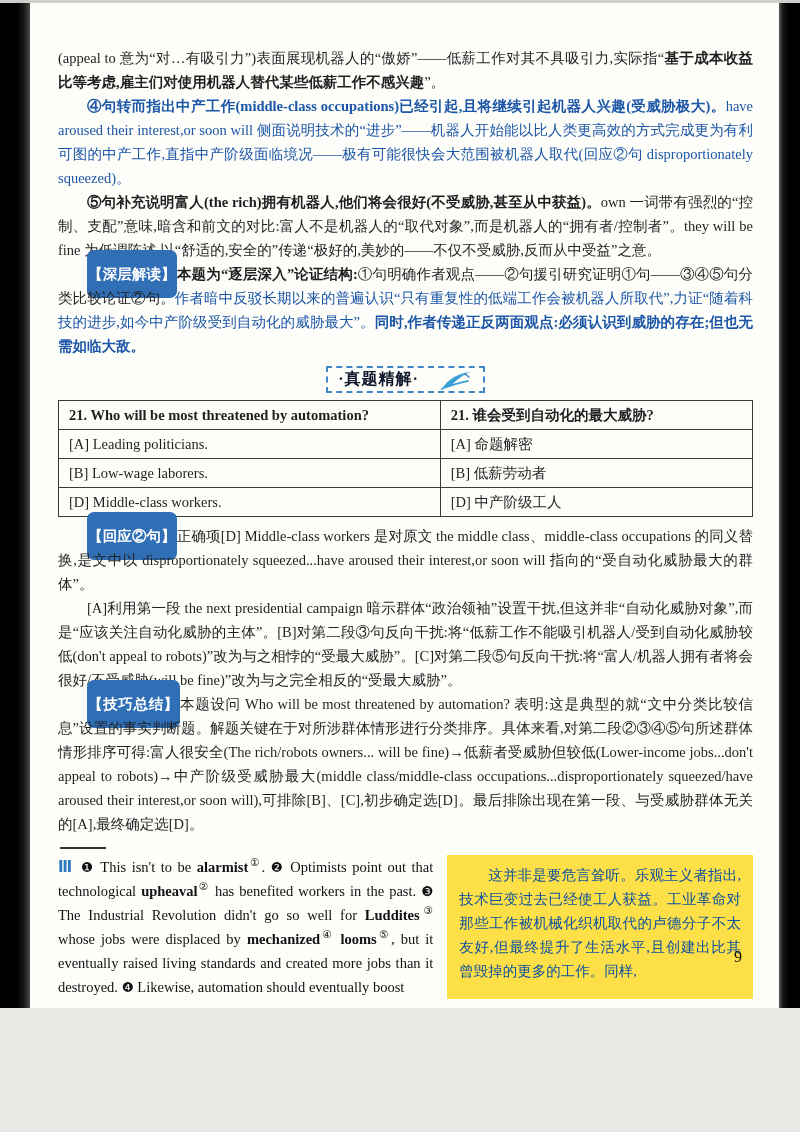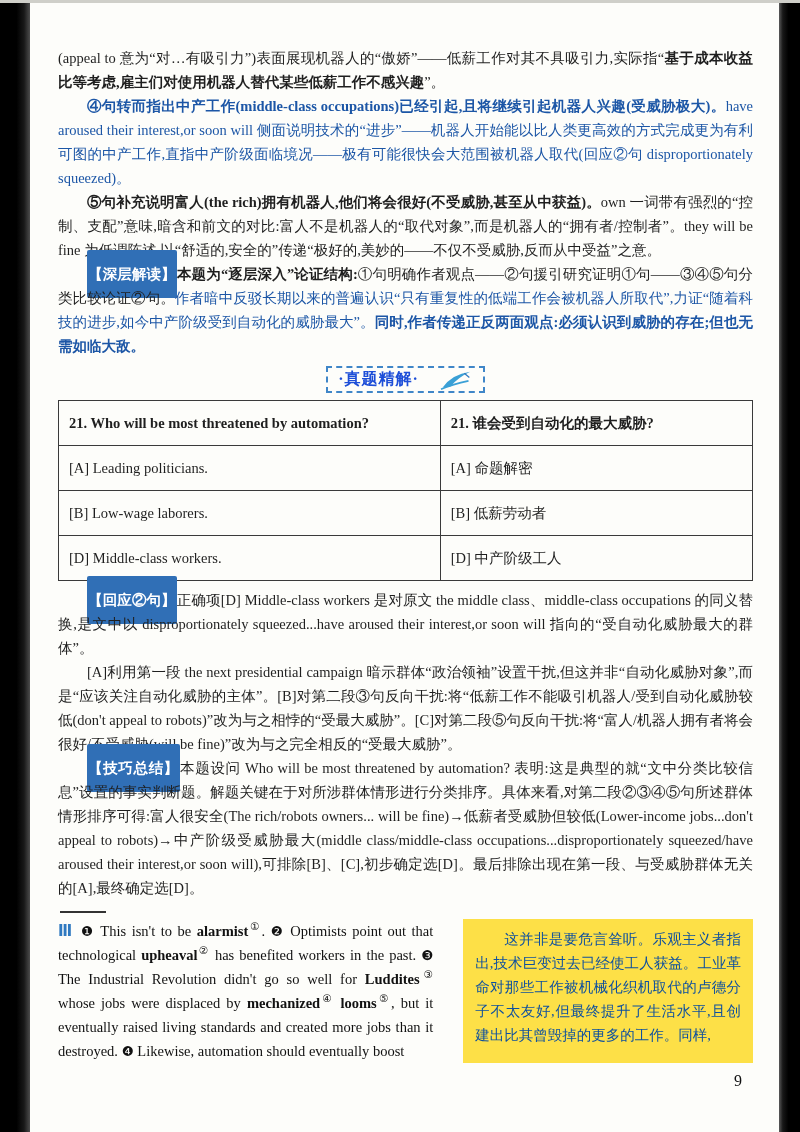--- a/index.html
+++ b/index.html
@@ -2,55 +2,55 @@
 <html><head>
 <meta charset="utf-8">
 <style>
   * { box-sizing: border-box; }
   html, body { margin: 0; padding: 0; }
   body {
     width: 800px; height: 1132px;
     background: #e9e9e5;
     font-family: "Liberation Serif", "DejaVu Serif", serif;
   }
-  #screen { position: relative; width: 800px; height: 1132px; background: #fdfdfa; overflow: hidden; }
+  #screen { position: relative; width: 800px; height: 1008px; background: #fdfdfa; overflow: hidden; }
   .scan-left  { position:absolute; left:0;  top:0; width:30px; height:100%; background:linear-gradient(90deg,#000 55%,#181818 80%,#4c4c4c); z-index:3; }
   .scan-right { position:absolute; right:0; top:0; width:21px; height:100%; background:linear-gradient(270deg,#000 55%,#181818 82%,#5a5a5a); z-index:3; }
   .scan-top   { position:absolute; top:0; left:0; width:100%; height:3px; background:#cfcfc9; z-index:4; }
 
   .content {
     position:absolute; left:30px; right:21px; top:0; height:100%;
     padding:46px 26px 0 28px; background:#fdfdfa;
   }
 
   .para { margin:0; font-size:14.5px; line-height:24px; text-align:justify; color:#1f1f1f; }
   .indent { text-indent:2em; }
   .blue { color:#1c56a6; }
   .b { font-weight:bold; }
-  .badge { background:#306fb6; color:#fff; font-weight:bold; border-radius:2px; padding:16px 1px; }
+  .badge { background:#306fb6; color:#fff; font-weight:bold; border-radius:7px; padding:16px 1px; }
 
   .section-header { text-align:center; margin:8px 0 7px; }
   .section-badge {
     display:inline-flex; align-items:center; gap:20px;
     border:2px dashed #3f86c8; padding:1px 10px;
-    color:#1d4ed8; font-weight:bold; font-size:16px; letter-spacing:1px;
+    color:#0f172a; font-weight:bold; font-size:16px; letter-spacing:1px;
     background:#fdfdfa;
   }
   .pen-icon-svg { display:block; }
 
   .qtable { width:100%; border-collapse:collapse; margin:5px 0 7px; }
   .qtable td {
-    border:1px solid #3a3a3a; padding:12px 10px;
+    border:1px solid #3a3a3a; padding:4px 10px;
     font-size:14.5px; line-height:20px; color:#1f1f1f; vertical-align:middle;
   }
   .col-en { width:55%; }
 
   .sep { width:46px; height:2px; background:#333; margin:11px 0 6px 2px; }
 
-  .passage-row { display:flex; gap:30px; }
+  .passage-row { display:flex; gap:14px; }
   .passage-en {
     flex:0 0 54%;
     font-size:14.5px; line-height:24px; text-align:justify; color:#111;
   }
   .ppara { margin:0; }
   .pmarker { color:#2f79c0; font-weight:bold; font-family:"DejaVu Sans", sans-serif; padding-right:7px; font-size:15px; }
   .snum { font-family:"DejaVu Sans", sans-serif; font-size:13.5px; }
   .sup { font-size:10.5px; vertical-align:super; line-height:0; font-family:"DejaVu Sans", sans-serif; }
 
   .translation-box {

